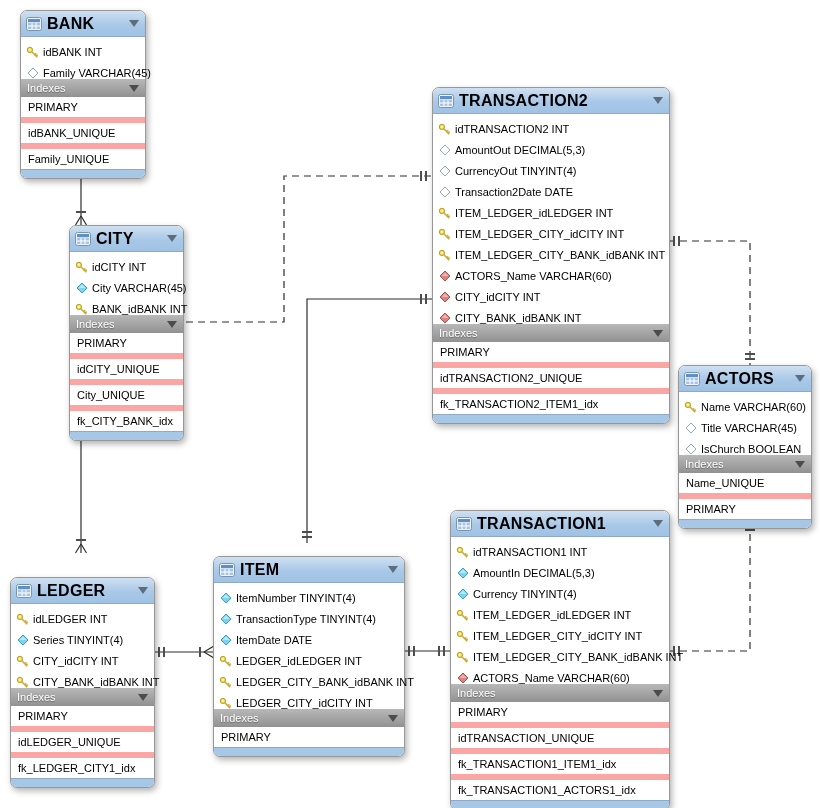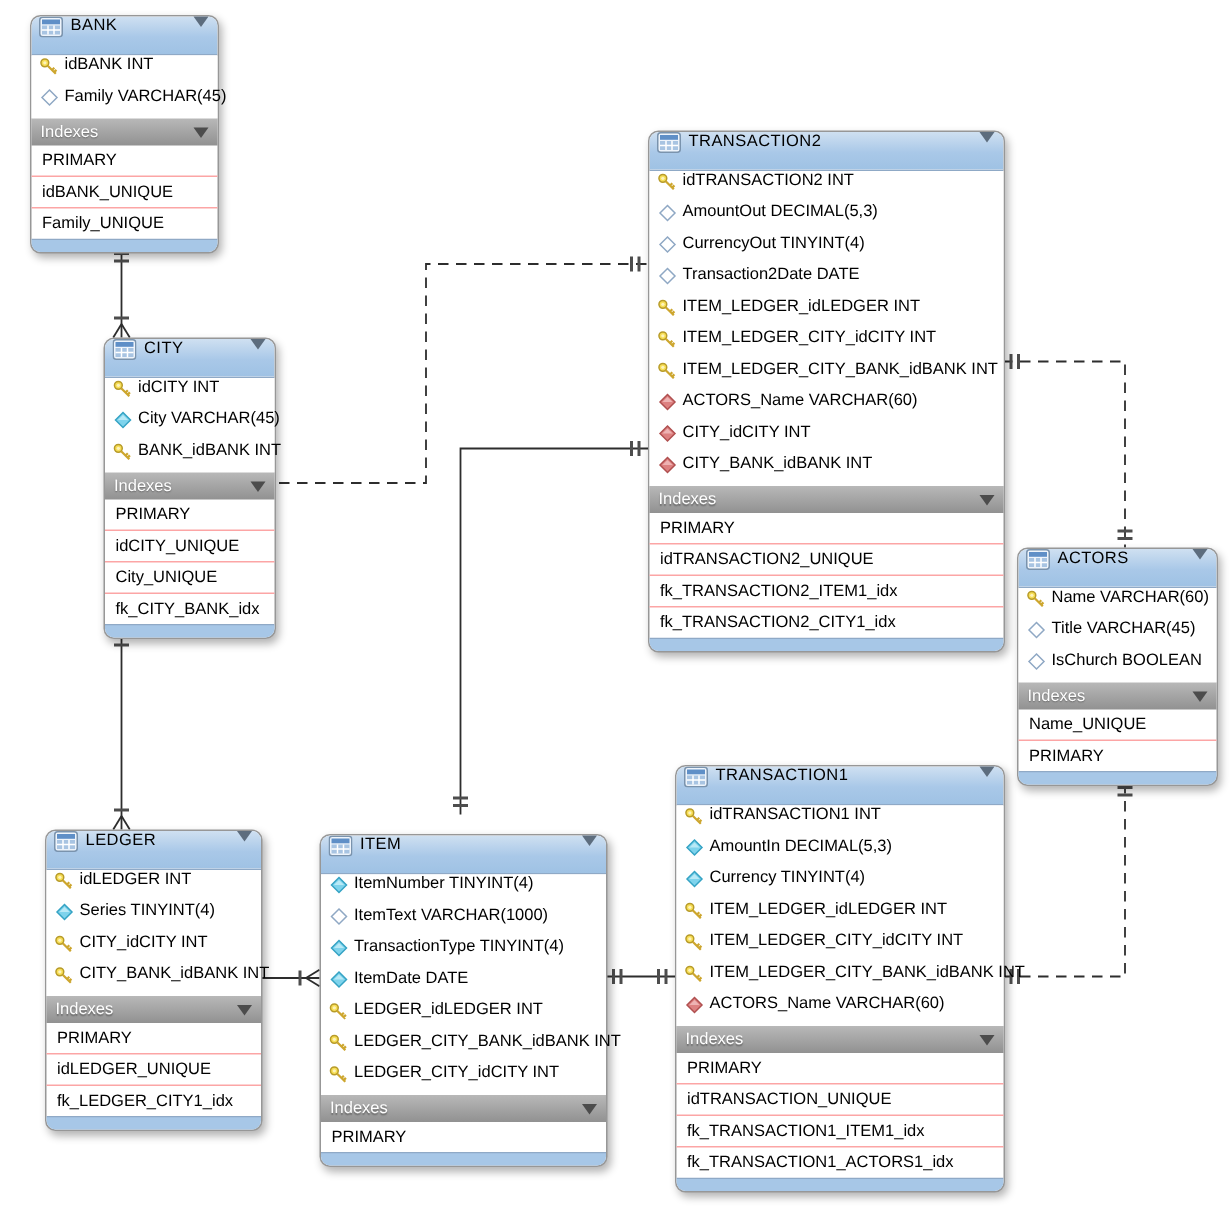--- a/index.html
+++ b/index.html
@@ -1,33 +1,33 @@
 <!DOCTYPE html>
 <html><head>
 <meta charset="utf-8">
 <style>
   html,body{margin:0;padding:0}
   body{width:820px;height:808px;background:#ffffff;font-family:"Liberation Sans",sans-serif;position:relative;overflow:hidden}
   .canvas{position:absolute;inset:0}
   #connectors{position:absolute;left:0;top:0;width:820px;height:808px;z-index:1}
   .table{position:absolute;background:#fff;border:1px solid #979797;border-radius:7px;box-shadow:2px 3px 6px rgba(0,0,0,.3);z-index:2}
-  .thead{height:25px;display:flex;align-items:flex-start;gap:5px;padding:0 6px 0 5px;
+  .thead{height:25px;display:flex;align-items:center;gap:5px;padding:0 6px 0 5px;
          background:linear-gradient(#cfe0f1,#a9c8e8 55%,#9fc2e4);
          border-bottom:1px solid #8fa9c6;border-radius:6px 6px 0 0;
-         font-weight:normal;font-size:11px;color:#000}
+         font-weight:bold;font-size:16px;color:#000}
   .tname{flex:1;letter-spacing:.3px}
   .arrow{width:0;height:0;border-left:5px solid transparent;border-right:5px solid transparent;border-top:7px solid #5d6d7e;flex:none}
   .cols{background:#fff}
-  .col-row{height:21px;display:flex;align-items:flex-start;gap:4px;padding:0 5px;font-size:11px;color:#000;white-space:nowrap}
+  .col-row{height:21px;display:flex;align-items:flex-end;gap:4px;padding:0 5px;font-size:11px;color:#000;white-space:nowrap}
   .ihead{height:18px;display:flex;align-items:center;padding:0 6px;
          background:linear-gradient(#b8b8b8,#919191);color:#fff;font-size:11px;font-weight:normal;
          text-shadow:0 1px 1px rgba(0,0,0,.35)}
   .ihead .ilabel{flex:1}
   .ihead .arrow{border-top-color:#4c4c4c}
-  .idx-row{height:20px;display:flex;align-items:center;padding:0 7px;font-size:11px;color:#000;border-top:1px solid #fca5a5;white-space:nowrap}
+  .idx-row{height:20px;display:flex;align-items:center;padding:0 7px;font-size:11px;color:#000;border-top:6px solid #fca5a5;white-space:nowrap}
   .idxs .idx-row:first-child{border-top:none}
   .tfoot{height:8px;background:#a7c7e7;border-top:1px solid #8fa9c6;border-radius:0 0 6px 6px}
   .icon{display:inline-flex;width:13px;height:13px;justify-content:center;align-items:center;flex:none}
   .ticon{display:inline-flex;width:16px;height:14px;flex:none}
   .rel{fill:none;stroke:#2d2d2d;stroke-width:1.2px}
   .rel.dashed{stroke-dasharray:7 5}
   .tick{stroke:#4d4d4d;stroke-width:2px}
   .foot{stroke:#2d2d2d;stroke-width:1.2px}
 </style>
 </head>
@@ -176,21 +176,21 @@
       <span class="arrow"></span>
     </div>
     <div class="idxs">
           <div class="idx-row">PRIMARY</div>
           <div class="idx-row">idCITY_UNIQUE</div>
           <div class="idx-row">City_UNIQUE</div>
           <div class="idx-row">fk_CITY_BANK_idx</div>
         </div>
     <div class="tfoot"></div>
   </div>
-      <div class="table" style="left: 10px; top: 553px; width: 143px; margin-left: 20px;">
+      <div class="table" style="left: 10px; top: 577px; width: 143px;">
     <div class="thead">
       <span class="ticon">
             <svg width="16" height="14" viewBox="0 0 16 14">
               <rect x="0.5" y="0.5" width="15" height="13" rx="2" fill="#eef4fb" stroke="#7a93ad"></rect>
               <rect x="2" y="2" width="12" height="3.2" fill="#5f8fc7"></rect>
               <rect x="2" y="6" width="12" height="6" fill="#a8c4e2"></rect>
               <path d="M6 6 V12 M10 6 V12 M2 9 H14" stroke="#ffffff" stroke-width="1" fill="none"></path>
             </svg>
           </span>
       <span class="tname">LEDGER</span>
@@ -270,28 +270,20 @@
               <svg width="12" height="12" viewBox="0 0 12 12">
                 <polygon points="6,1 11,6 6,11 1,6" fill="#7ed3ec" stroke="#35a3c4"></polygon>
                 <polygon points="6,2.6 9.4,6 6,6 2.6,6" fill="#b9e9f6" stroke="none"></polygon>
               </svg>
             </span>
             <span>ItemNumber TINYINT(4)</span>
           </div>
           <div class="col-row">
             <span class="icon">
               <svg width="12" height="12" viewBox="0 0 12 12">
-                <polygon points="6,1 11,6 6,11 1,6" fill="#ffffff" stroke="#8fa8c4"></polygon>
-              </svg>
-            </span>
-            <span>ItemText VARCHAR(1000)</span>
-          </div>
-          <div class="col-row">
-            <span class="icon">
-              <svg width="12" height="12" viewBox="0 0 12 12">
                 <polygon points="6,1 11,6 6,11 1,6" fill="#7ed3ec" stroke="#35a3c4"></polygon>
                 <polygon points="6,2.6 9.4,6 6,6 2.6,6" fill="#b9e9f6" stroke="none"></polygon>
               </svg>
             </span>
             <span>TransactionType TINYINT(4)</span>
           </div>
           <div class="col-row">
             <span class="icon">
               <svg width="12" height="12" viewBox="0 0 12 12">
                 <polygon points="6,1 11,6 6,11 1,6" fill="#7ed3ec" stroke="#35a3c4"></polygon>
@@ -454,21 +446,20 @@
           </div>
         </div>
     <div class="ihead">
       <span class="ilabel">Indexes</span>
       <span class="arrow"></span>
     </div>
     <div class="idxs">
           <div class="idx-row">PRIMARY</div>
           <div class="idx-row">idTRANSACTION2_UNIQUE</div>
           <div class="idx-row">fk_TRANSACTION2_ITEM1_idx</div>
-          <div class="idx-row">fk_TRANSACTION2_CITY1_idx</div>
         </div>
     <div class="tfoot"></div>
   </div>
       <div class="table" style="left: 678px; top: 365px; width: 132px;">
     <div class="thead">
       <span class="ticon">
             <svg width="16" height="14" viewBox="0 0 16 14">
               <rect x="0.5" y="0.5" width="15" height="13" rx="2" fill="#eef4fb" stroke="#7a93ad"></rect>
               <rect x="2" y="2" width="12" height="3.2" fill="#5f8fc7"></rect>
               <rect x="2" y="6" width="12" height="6" fill="#a8c4e2"></rect>

